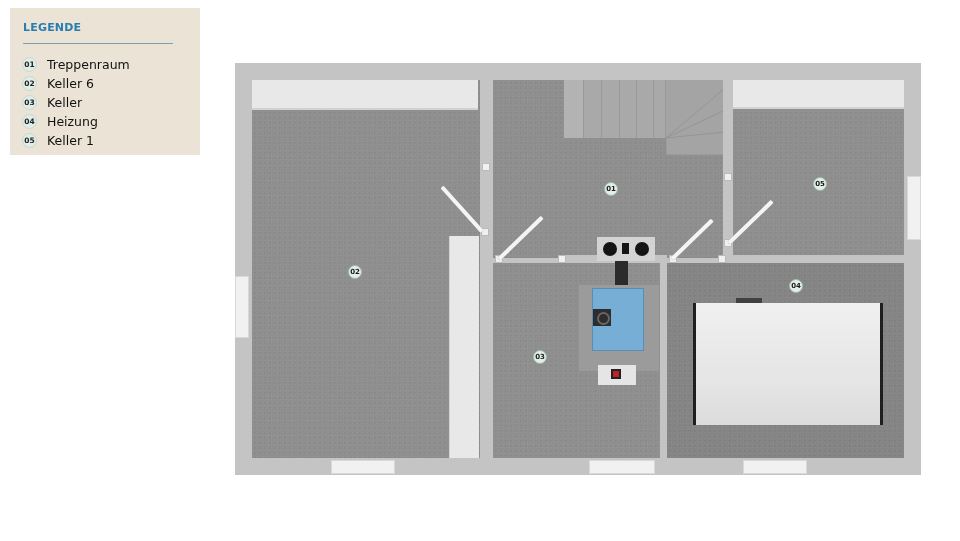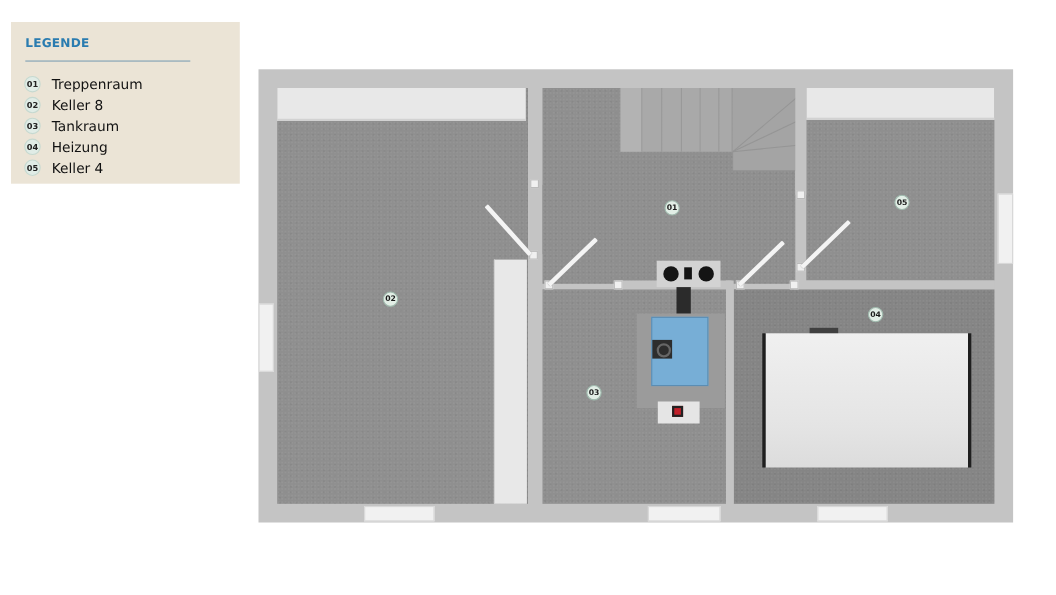--- a/index.html
+++ b/index.html
@@ -1,20 +1,20 @@
 <!DOCTYPE html>
 <html><head>
 <meta charset="utf-8">
 <style>
   * { margin:0; padding:0; box-sizing:border-box; }
   html, body { width:960px; height:541px; background:#ffffff; overflow:hidden; font-family:"DejaVu Sans", sans-serif; }
   .stage { position:relative; width:960px; height:541px; }
 
   
-  .legend { position:absolute; left:10px; top:20px; width:208px; height:147px; background:#ebe4d6;padding-left:42px; }
+  .legend { position:absolute; left:10px; top:8px; width:190px; height:147px; background:#ebe4d6;padding-left:42px; }
   .legend-title { position:absolute; left:13px; top:13px; font-size:11px; font-weight:bold; color:#2a7cb0; letter-spacing:0.2px; }
   .legend-rule { position:absolute; left:13px; top:35px; width:150px; height:1px; background:#7f9fb3; }
   .legend-list { position:absolute; left:12px; top:47px; }
   .legend-item { display:flex; align-items:center; height:19px; }
   .badge-sm { width:15px; height:15px; border-radius:50%; background:#e0ece6; border:1px solid #c6d9d0; font-size:7.5px; font-weight:bold; color:#222; display:flex; align-items:center; justify-content:center; margin-right:10px; }
   .legend-label { font-size:12.5px; color:#111; }
 
   
   .plan { position:absolute; left:235px; top:63px; width:686px; height:412px; background:#c4c4c4; }
   .floor { position:absolute; background:#8f8f8f;
@@ -56,33 +56,33 @@
   <div class="legend">
     <div class="legend-title">LEGENDE</div>
     <div class="legend-rule"></div>
     <div class="legend-list">
       <div class="legend-item">
         <span class="badge-sm">01</span>
         <span class="legend-label">Treppenraum</span>
       </div>
       <div class="legend-item">
         <span class="badge-sm">02</span>
-        <span class="legend-label">Keller 8</span>
+        <span class="legend-label">Keller 6</span>
       </div>
       <div class="legend-item">
         <span class="badge-sm">03</span>
-        <span class="legend-label">Tankraum</span>
+        <span class="legend-label">Keller</span>
       </div>
       <div class="legend-item">
         <span class="badge-sm">04</span>
         <span class="legend-label">Heizung</span>
       </div>
       <div class="legend-item">
         <span class="badge-sm">05</span>
-        <span class="legend-label">Keller 4</span>
+        <span class="legend-label">Keller 1</span>
       </div>
     </div>
   </div>
 
   <div class="plan">
 
     <div class="floor" style="left:17px; top:17px; width:228px; height:378px;"></div>
     <div class="shelf" style="left:17px; top:17px; width:226px; height:30px;"></div>
     <div class="shelf" style="left:214px; top:173px; width:30px; height:222px; border-bottom:none; border-left:1px solid #d2d2d2;"></div>
 

